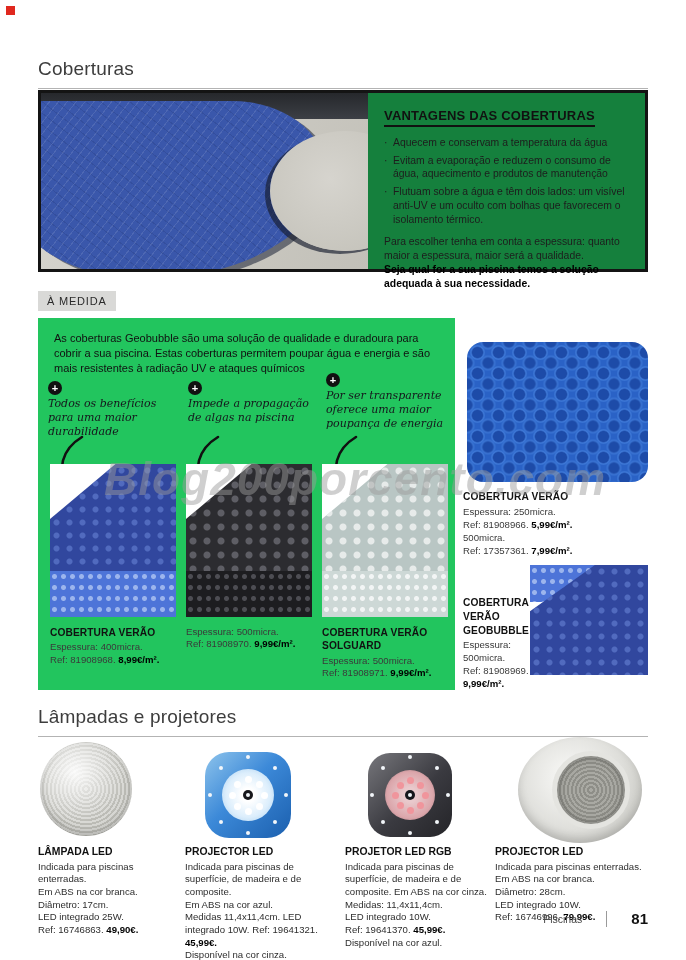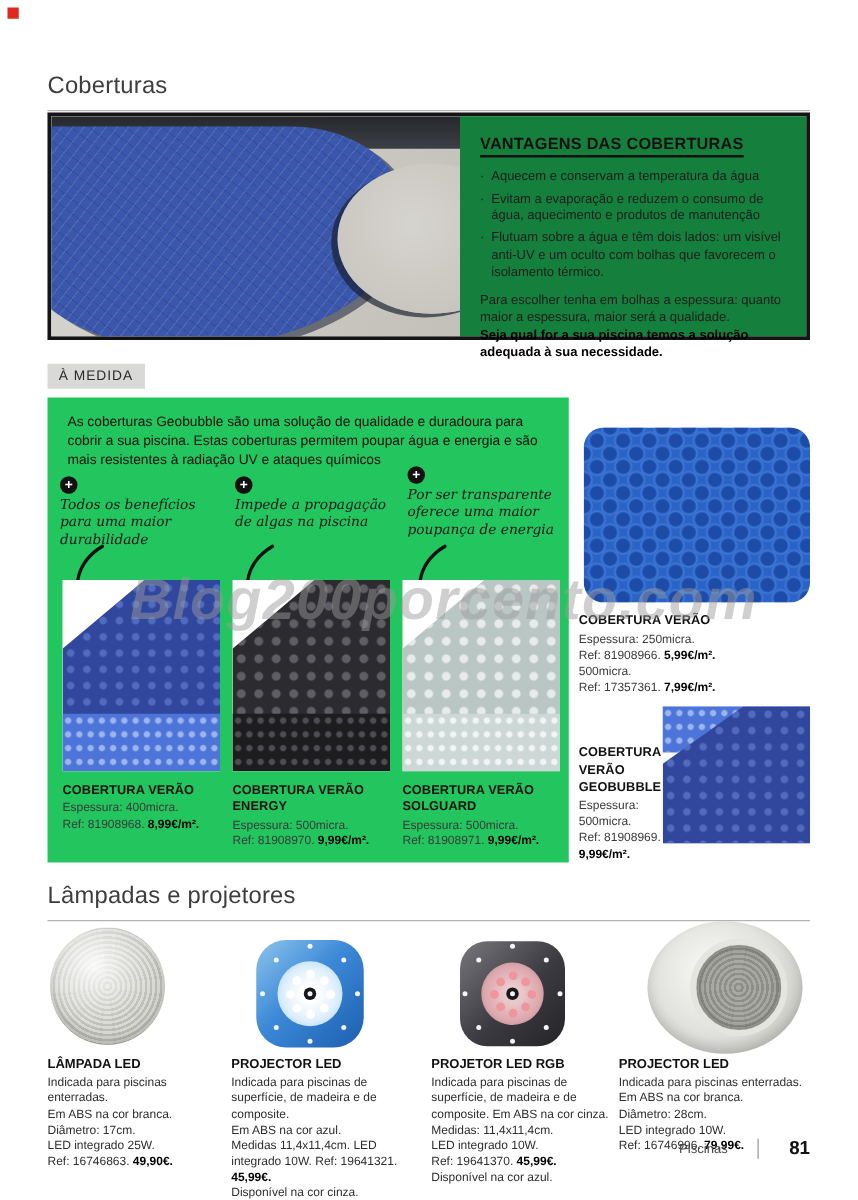--- a/index.html
+++ b/index.html
@@ -145,21 +145,21 @@
         <span>Aquecem e conservam a temperatura da água</span>
       </div>
       <div class="adv-li">
         <span class="blt">·</span>
         <span>Evitam a evaporação e reduzem o consumo de água, aquecimento e produtos de manutenção</span>
       </div>
       <div class="adv-li">
         <span class="blt">·</span>
         <span>Flutuam sobre a água e têm dois lados: um visível anti-UV e um oculto com bolhas que favorecem o isolamento térmico.</span>
       </div>
-      <div class="adv-note">Para escolher tenha em bolhas a espessura: quanto maior a espessura, maior será a qualidade.</div>
+      <div class="adv-note">Para escolher tenha em conta a espessura: quanto maior a espessura, maior será a qualidade.</div>
       <div class="adv-note-b">Seja qual for a sua piscina temos a solução adequada à sua necessidade.</div>
     </div>
   </div>
 
   <div class="abs amedida-label">À MEDIDA</div>
 
   <div class="abs blue-panel">
     <div class="panel-intro">As coberturas Geobubble são uma solução de qualidade e duradoura para cobrir a sua piscina. Estas coberturas permitem poupar água e energia e são mais resistentes à radiação UV e ataques químicos</div>
 
     <div class="callout" style="left:10px;top:60px;">
@@ -205,21 +205,20 @@
 
     <div class="ptext" style="left:12px;top:308px;">
       <div class="pname">COBERTURA VERÃO</div>
       <div>Espessura: 400micra.</div>
       <div>
         <span>Ref: 81908968.</span>
         <span class="price">8,99€/m².</span>
       </div>
     </div>
     <div class="ptext" style="left:148px;top:308px;">
-      <div class="pname">COBERTURA VERÃO ENERGY</div>
       <div>Espessura: 500micra.</div>
       <div>
         <span>Ref: 81908970.</span>
         <span class="price">9,99€/m².</span>
       </div>
     </div>
     <div class="ptext" style="left:284px;top:308px;">
       <div class="pname">COBERTURA VERÃO SOLGUARD</div>
       <div>Espessura: 500micra.</div>
       <div>

